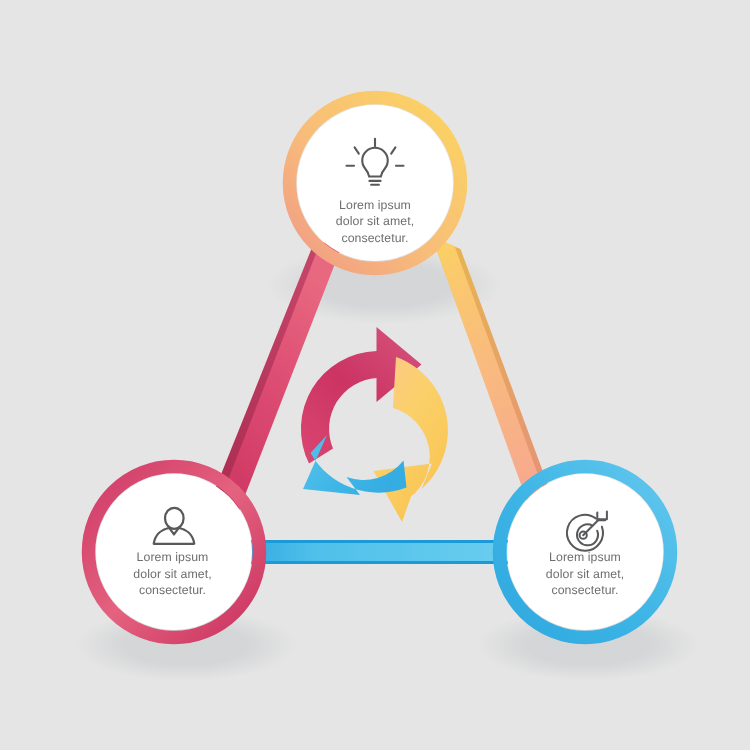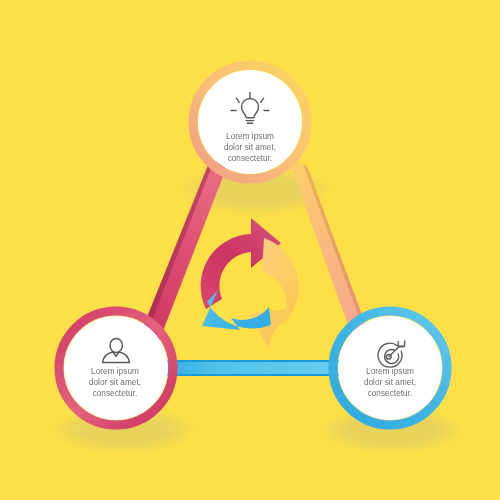--- a/index.html
+++ b/index.html
@@ -11,21 +11,21 @@
   body {
     width: 500px;
     height: 500px;
     overflow: hidden;
     font-family: "Liberation Sans", sans-serif;
   }
   #infographic {
     position: relative;
     width: 500px;
     height: 500px;
-    background: #fde047;
+    background: #e5e5e5;
   }
   #infographic svg.layer {
     position: absolute;
     left: 0;
     top: 0;
     width: 500px;
     height: 500px;
   }
   .node-text {
     position: absolute;

